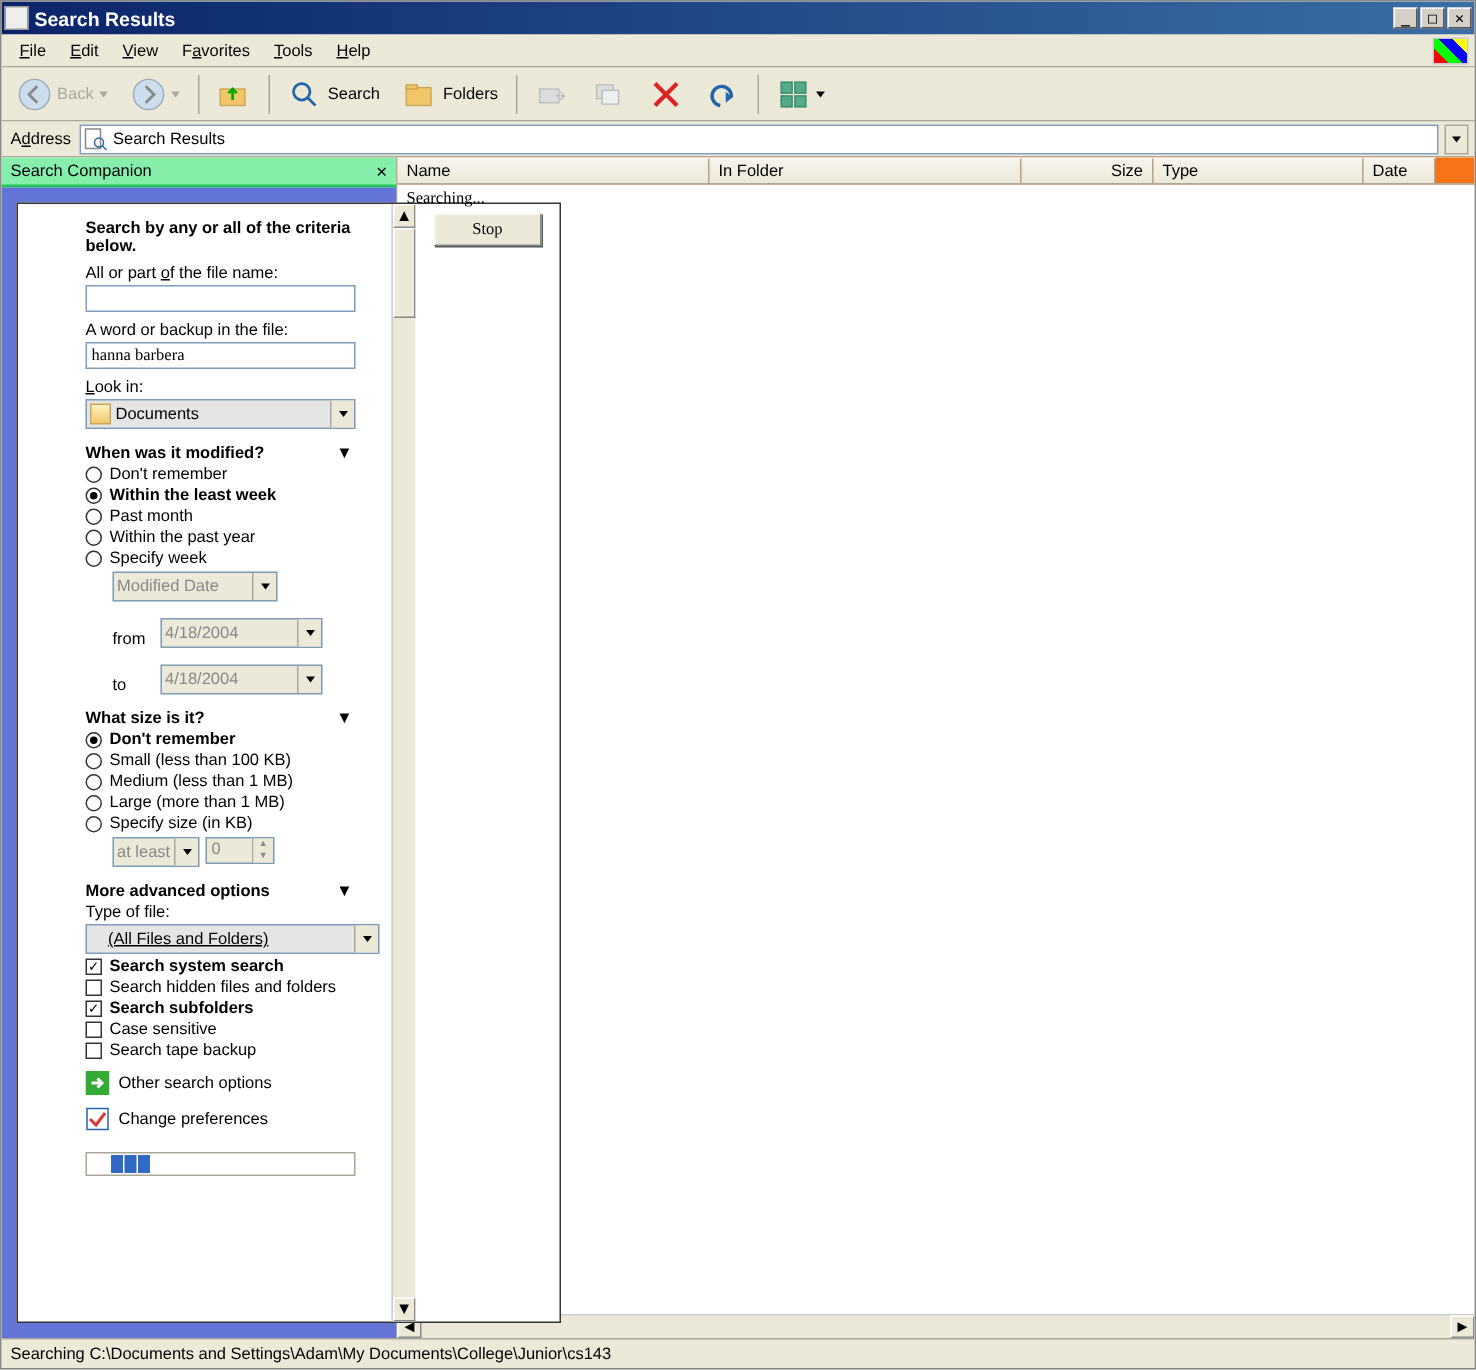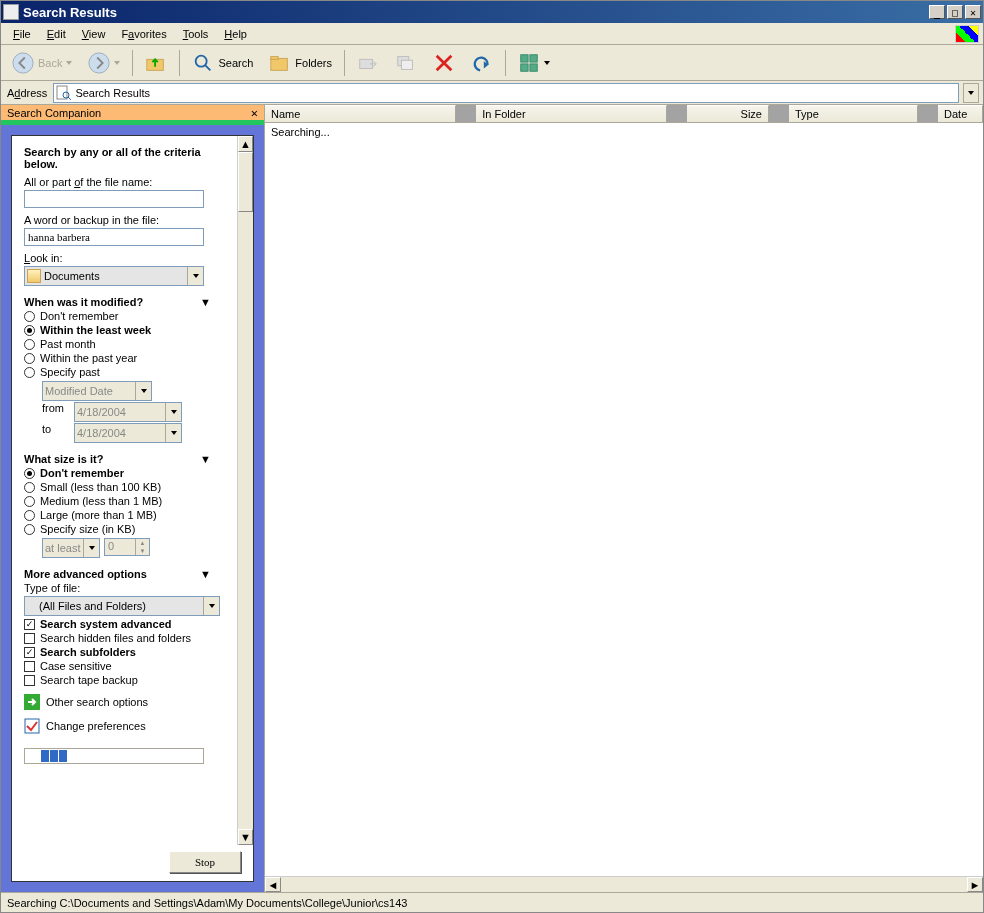--- a/index.html
+++ b/index.html
@@ -19,60 +19,60 @@
 .tbsep { width:1px; height:26px; background:#aca899; margin:0 3px; }
 .ticon { width:22px; height:22px; display:inline-block; }
 .arrow-down { width:0; height:0; border-left:3px solid transparent; border-right:3px solid transparent; border-top:4px solid #000; display:inline-block; }
 .arrow-down.gray { border-top-color:#aca899; }
 .addrbar { background:#ece9d8; height:24px; display:flex; align-items:center; padding:0 4px; border-bottom:1px solid #aca899; gap:4px; }
 .addrbar .lbl { padding:0 2px; }
 .addrbar .addrbox { flex:1; height:20px; background:#fff; border:1px solid #7f9db9; display:flex; align-items:center; padding:0 2px; gap:3px; }
 .addrbar .dropbtn { width:16px; height:20px; background:#ece9d8; border:1px solid #aca899; display:flex; align-items:center; justify-content:center; cursor:pointer; }
 .main { flex:1; display:flex; min-height:0; }
 .sidebar { width:264px; background:#ece9d8; border-right:1px solid #aca899; display:flex; flex-direction:column; }
-.sidehdr { height:20px; background:#fdba74; border-bottom:5px solid #22c55e; display:flex; align-items:center; padding:0 6px; font-size:11px; }
+.sidehdr { height:20px; background:#86efac; border-bottom:2px solid #22c55e; display:flex; align-items:center; padding:0 6px; font-size:11px; }
 .sidehdr .closex { margin-left:auto; font-size:12px; cursor:pointer; font-family:monospace; }
 .sidepanel-outer { flex:1; background:#6375d6; padding:10px; display:flex; }
-.sidepanel { flex:1; background:#fff; border:1px solid #333; display:flex; flex-direction:column; position:relative; }
+.sidepanel { flex:1; background:#fff; border:1px solid #333; display:flex; position:relative;padding-left:33px; }
 .scrollarea { flex:1; overflow:hidden; padding:10px 6px 10px 12px; position:relative; }
 .vscroll { position:absolute; right:0; top:0; bottom:0; width:16px; background:#ece9d8; border-left:1px solid #ccc; }
 .vscroll .sbtn { height:16px; background:#ece9d8; border:1px solid #fff; border-right-color:#888; border-bottom-color:#888; display:flex; align-items:center; justify-content:center; }
 .vscroll .track { position:absolute; top:16px; bottom:16px; left:0; right:0; background:#ece9d8; }
 .vscroll .thumb { position:absolute; left:0; right:0; height:60px; background:#ece9d8; border:1px solid #fff; border-right-color:#888; border-bottom-color:#888; }
 .section-title { font-weight:bold; margin-bottom:2px; }
 .fieldlbl { margin-top:6px; margin-bottom:2px; }
 .textinput { width:180px; height:18px; border:1px solid #7f9db9; padding:1px 3px; font-size:11px; font-family:Tahoma; }
 .selectbox { width:180px; height:20px; border:1px solid #7f9db9; background:#e5e5e5; display:flex; align-items:center; padding:0 2px; font-size:11px; position:relative; }
 .selectbox .selbtn { position:absolute; right:0; top:0; bottom:0; width:16px; background:#ece9d8; border-left:1px solid #aca899; display:flex; align-items:center; justify-content:center; }
 .selectbox.disabled { color:#888; background:#ece9d8; }
 .heading { font-weight:bold; margin-top:10px; display:flex; align-items:center; }
 .heading .expicon { margin-left:auto; margin-right:18px; font-size:11px; }
 .radio-row, .check-row { display:flex; align-items:center; gap:5px; margin-top:2px; cursor:pointer; }
 .radio { width:11px; height:11px; border:1px solid #333; border-radius:50%; display:inline-flex; align-items:center; justify-content:center; background:#fff; }
 .radio .dot { width:5px; height:5px; border-radius:50%; background:#000; }
 .checkbox { width:11px; height:11px; border:1px solid #333; background:#fff; display:inline-flex; align-items:center; justify-content:center; font-size:9px; }
-.daterow { display:flex; align-items:flex-start; gap:6px; margin-top:1px; margin-left:18px; }
+.daterow { display:flex; align-items:flex-end; gap:6px; margin-top:11px; margin-left:18px; }
 .daterow .dlbl { width:26px; }
 .sizerow { display:flex; align-items:flex-start; gap:4px; margin-top:3px; margin-left:18px; }
 .spinbox { display:flex; border:1px solid #7f9db9; height:18px; background:#fff; }
 .spinbox.disabled { background:#ece9d8; color:#888; }
 .spinbox .val { width:30px; padding:1px 3px; }
 .spinbox .spins { width:14px; display:flex; flex-direction:column; border-left:1px solid #aca899; }
 .spinbox .spins div { flex:1; background:#ece9d8; display:flex; align-items:center; justify-content:center; font-size:6px; }
 .linkrow { display:flex; align-items:center; gap:6px; margin-top:8px; cursor:pointer; }
 .linkicon { width:16px; height:16px; display:inline-block; }
 .progress { margin-top:14px; width:180px; height:16px; border:1px solid #aca899; background:#fff; display:flex; align-items:center; padding:1px; gap:1px; }
 .progress .seg { width:8px; height:12px; background:#316ac5; }
 .btnrow { display:flex; justify-content:flex-end; padding:6px 12px 8px; }
 .xpbutton { min-width:72px; height:22px; background:#ece9d8; border:1px solid #888; border-top-color:#fff; border-left-color:#fff; box-shadow: 1px 1px 0 #555; font-size:11px; font-family:Tahoma; cursor:pointer; }
 .results { flex:1; background:#fff; display:flex; flex-direction:column; min-width:0; }
-.colhdrs { height:18px; background:#a3a3a3; border-bottom:1px solid #aca899; display:flex;gap:20px; }
+.colhdrs { height:18px; background:#f97316; border-bottom:1px solid #aca899; display:flex; }
 .colhdr { border-right:1px solid #aca899; padding:2px 6px; font-size:11px; display:flex; align-items:center; cursor:pointer; background:linear-gradient(#f6f4ec,#ece9d8); border-top:1px solid #fff; }
 .colhdr.right { justify-content:flex-end;text-align:center; }
-.resbody { flex:1; padding:3px 6px; position:relative; overflow:hidden; }
+.resbody { flex:1; padding:3px 6px; position:relative; overflow:hidden;font-family:Liberation Serif, serif; }
 .hscroll { height:16px; background:#ece9d8; border-top:1px solid #ccc; display:flex; }
 .hscroll .sbtn { width:16px; background:#ece9d8; border:1px solid #fff; border-right-color:#888; border-bottom-color:#888; display:flex; align-items:center; justify-content:center; }
 .hscroll .track { flex:1; }
 .statusbar { height:20px; background:#ece9d8; border-top:1px solid #aca899; display:flex; align-items:center; padding:0 6px; }
 .ficon { width:14px; height:14px; display:inline-block; border:1px solid #cca352; background:linear-gradient(#fff2bf,#f0c869); }
 .small-icon { width:16px; height:16px; }
 </style>
 </head>
 <body>
 
@@ -232,21 +232,21 @@
                 <div class="radio-row">
                   <span class="radio"></span>
                   <span>Past month</span>
                 </div>
                 <div class="radio-row">
                   <span class="radio"></span>
                   <span>Within the past year</span>
                 </div>
                 <div class="radio-row">
                   <span class="radio"></span>
-                  <span>Specify past</span>
+                  <span>Specify week</span>
                 </div>
               </div>
           <div style="margin-left:18px; margin-top:3px;">
             <div class="selectbox disabled" style="width:110px;">
               <span>Modified Date</span>
               <div class="selbtn">
                     <span class="arrow-down"></span>
                   </div>
             </div>
           </div>
@@ -312,29 +312,29 @@
                   </div>
             </div>
           </div>
 
           <div class="heading">
             <span>More advanced options</span>
             <span class="expicon">▼</span>
           </div>
           <div class="fieldlbl" style="margin-top:2px;">Type of file:</div>
           <div class="selectbox" style="width:196px;">
-            <span style="padding-left:12px;">(All Files and Folders)</span>
+            <span style="padding-left:12px;text-decoration:underline;">(All Files and Folders)</span>
             <div class="selbtn">
                   <span class="arrow-down"></span>
                 </div>
           </div>
           <div id="adv-checks">
                 <div class="check-row">
                   <span class="checkbox">✓</span>
-                  <span style="font-weight:bold">Search system advanced</span>
+                  <span style="font-weight:bold">Search system search</span>
                 </div>
                 <div class="check-row">
                   <span class="checkbox"></span>
                   <span>Search hidden files and folders</span>
                 </div>
                 <div class="check-row">
                   <span class="checkbox">✓</span>
                   <span style="font-weight:bold">Search subfolders</span>
                 </div>
                 <div class="check-row">

